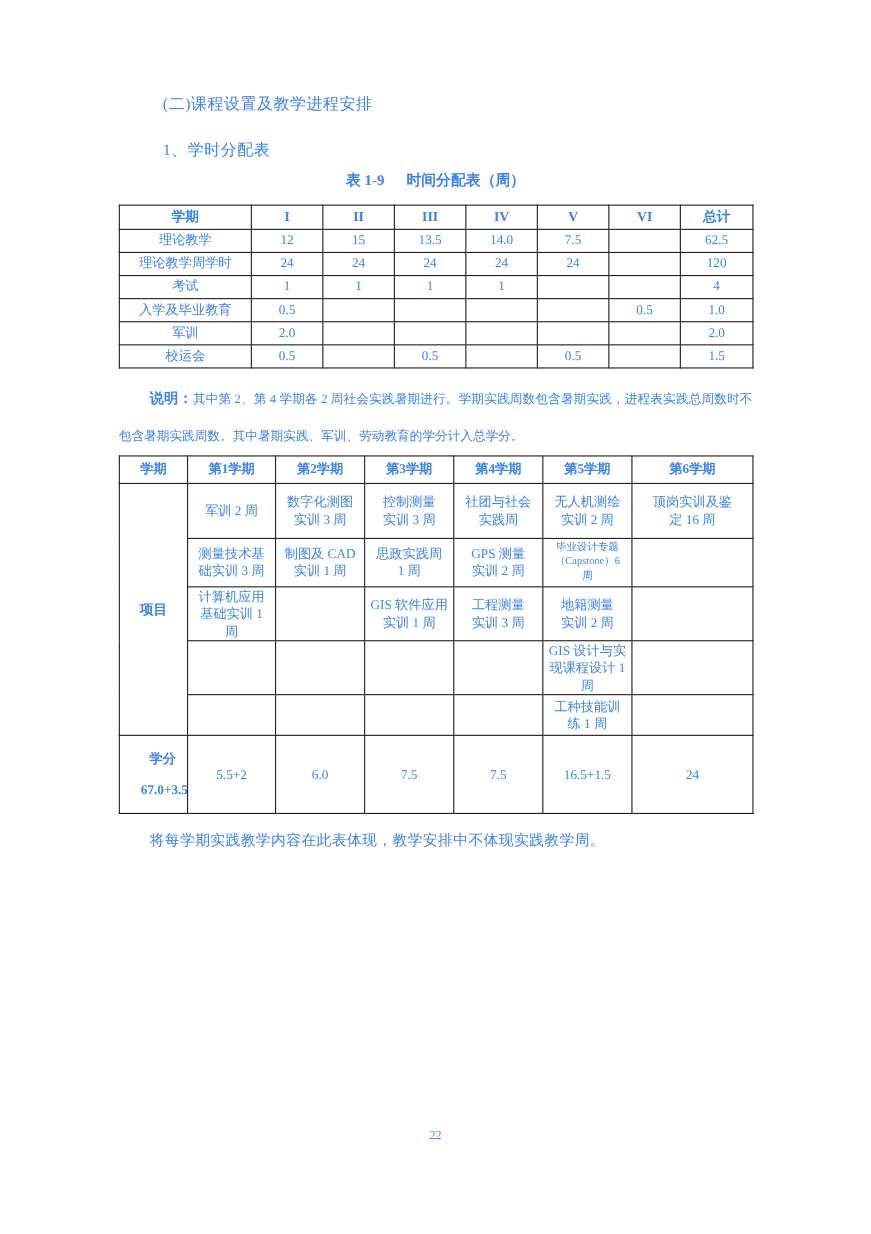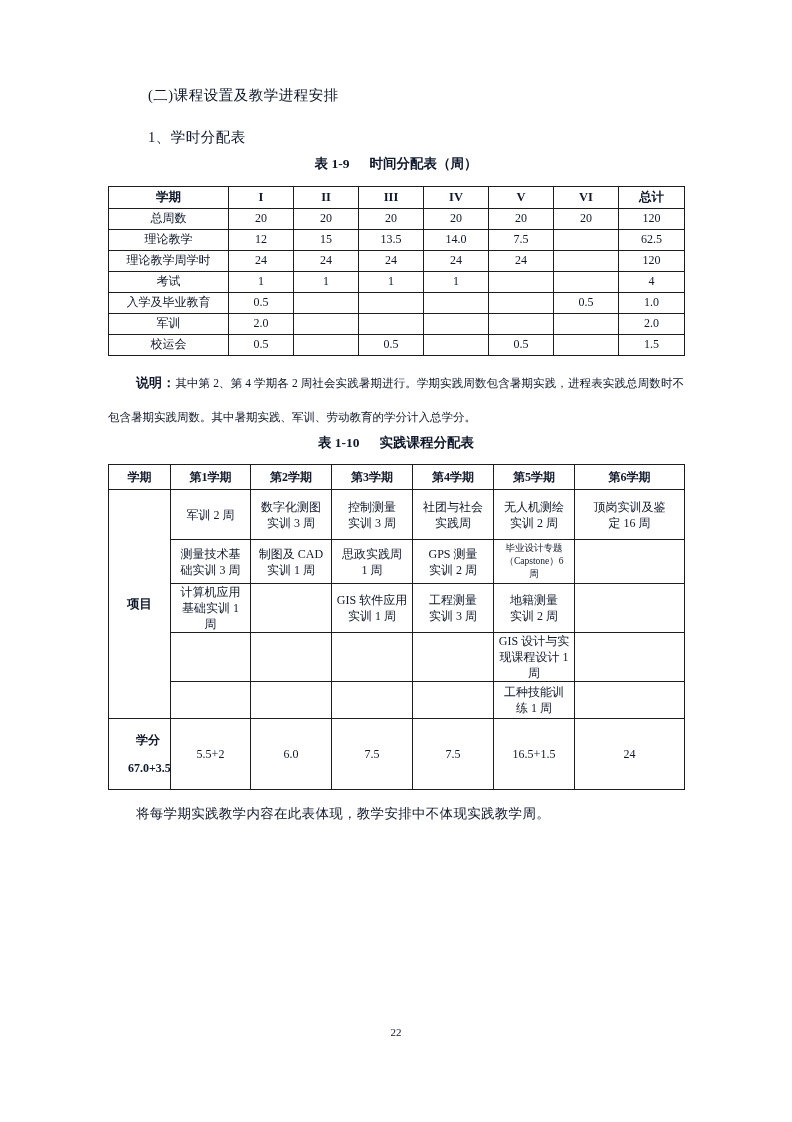--- a/index.html
+++ b/index.html
@@ -4,21 +4,21 @@
 <style>
   * { box-sizing: border-box; }
   html, body { margin: 0; padding: 0; background: #ffffff; }
   .page {
     position: relative;
     width: 792px;
     height: 1122px;
     margin: 0 auto;
     background: #ffffff;
     font-family: "Liberation Serif", "DejaVu Serif", serif;
-    color: #0f172a;
+    color: #3b82f6;
     overflow: hidden;
   }
   .content {
     position: absolute;
     left: 108px;
     top: 0;
     width: 576px;
     padding-top: 85px;
   }
   .heading1 {
@@ -133,30 +133,20 @@
         <th>学期</th>
         <th>I</th>
         <th>II</th>
         <th>III</th>
         <th>IV</th>
         <th>V</th>
         <th>VI</th>
         <th>总计</th>
       </tr>
       <tr>
-        <td>总周数</td>
-        <td>20</td>
-        <td>20</td>
-        <td>20</td>
-        <td>20</td>
-        <td>20</td>
-        <td>20</td>
-        <td>120</td>
-      </tr>
-      <tr>
         <td>理论教学</td>
         <td>12</td>
         <td>15</td>
         <td>13.5</td>
         <td>14.0</td>
         <td>7.5</td>
         <td></td>
         <td>62.5</td>
       </tr>
       <tr>
@@ -209,23 +199,20 @@
         <td></td>
         <td>1.5</td>
       </tr>
     </tbody>
       </table>
 
     <p class="note">
       <span class="note-label">说明：</span><span>其中第 2、第 4 学期各 2 周社会实践暑期进行。学期实践周数包含暑期实践，进程表实践总周数时不包含暑期实践周数。其中暑期实践、军训、劳动教育的学分计入总学分。</span>
     </p>
 
-    <p class="tbl-title t2-title">
-      <span class="t-label">表 1-10</span><span>实践课程分配表</span>
-    </p>
 
     <table class="t2">
       <colgroup>
         <col style="width:62px">
           <col style="width:80px">
           <col style="width:81px">
           <col style="width:81px">
         <col style="width:81px">
           <col style="width:81px">
           <col style="width:110px">

